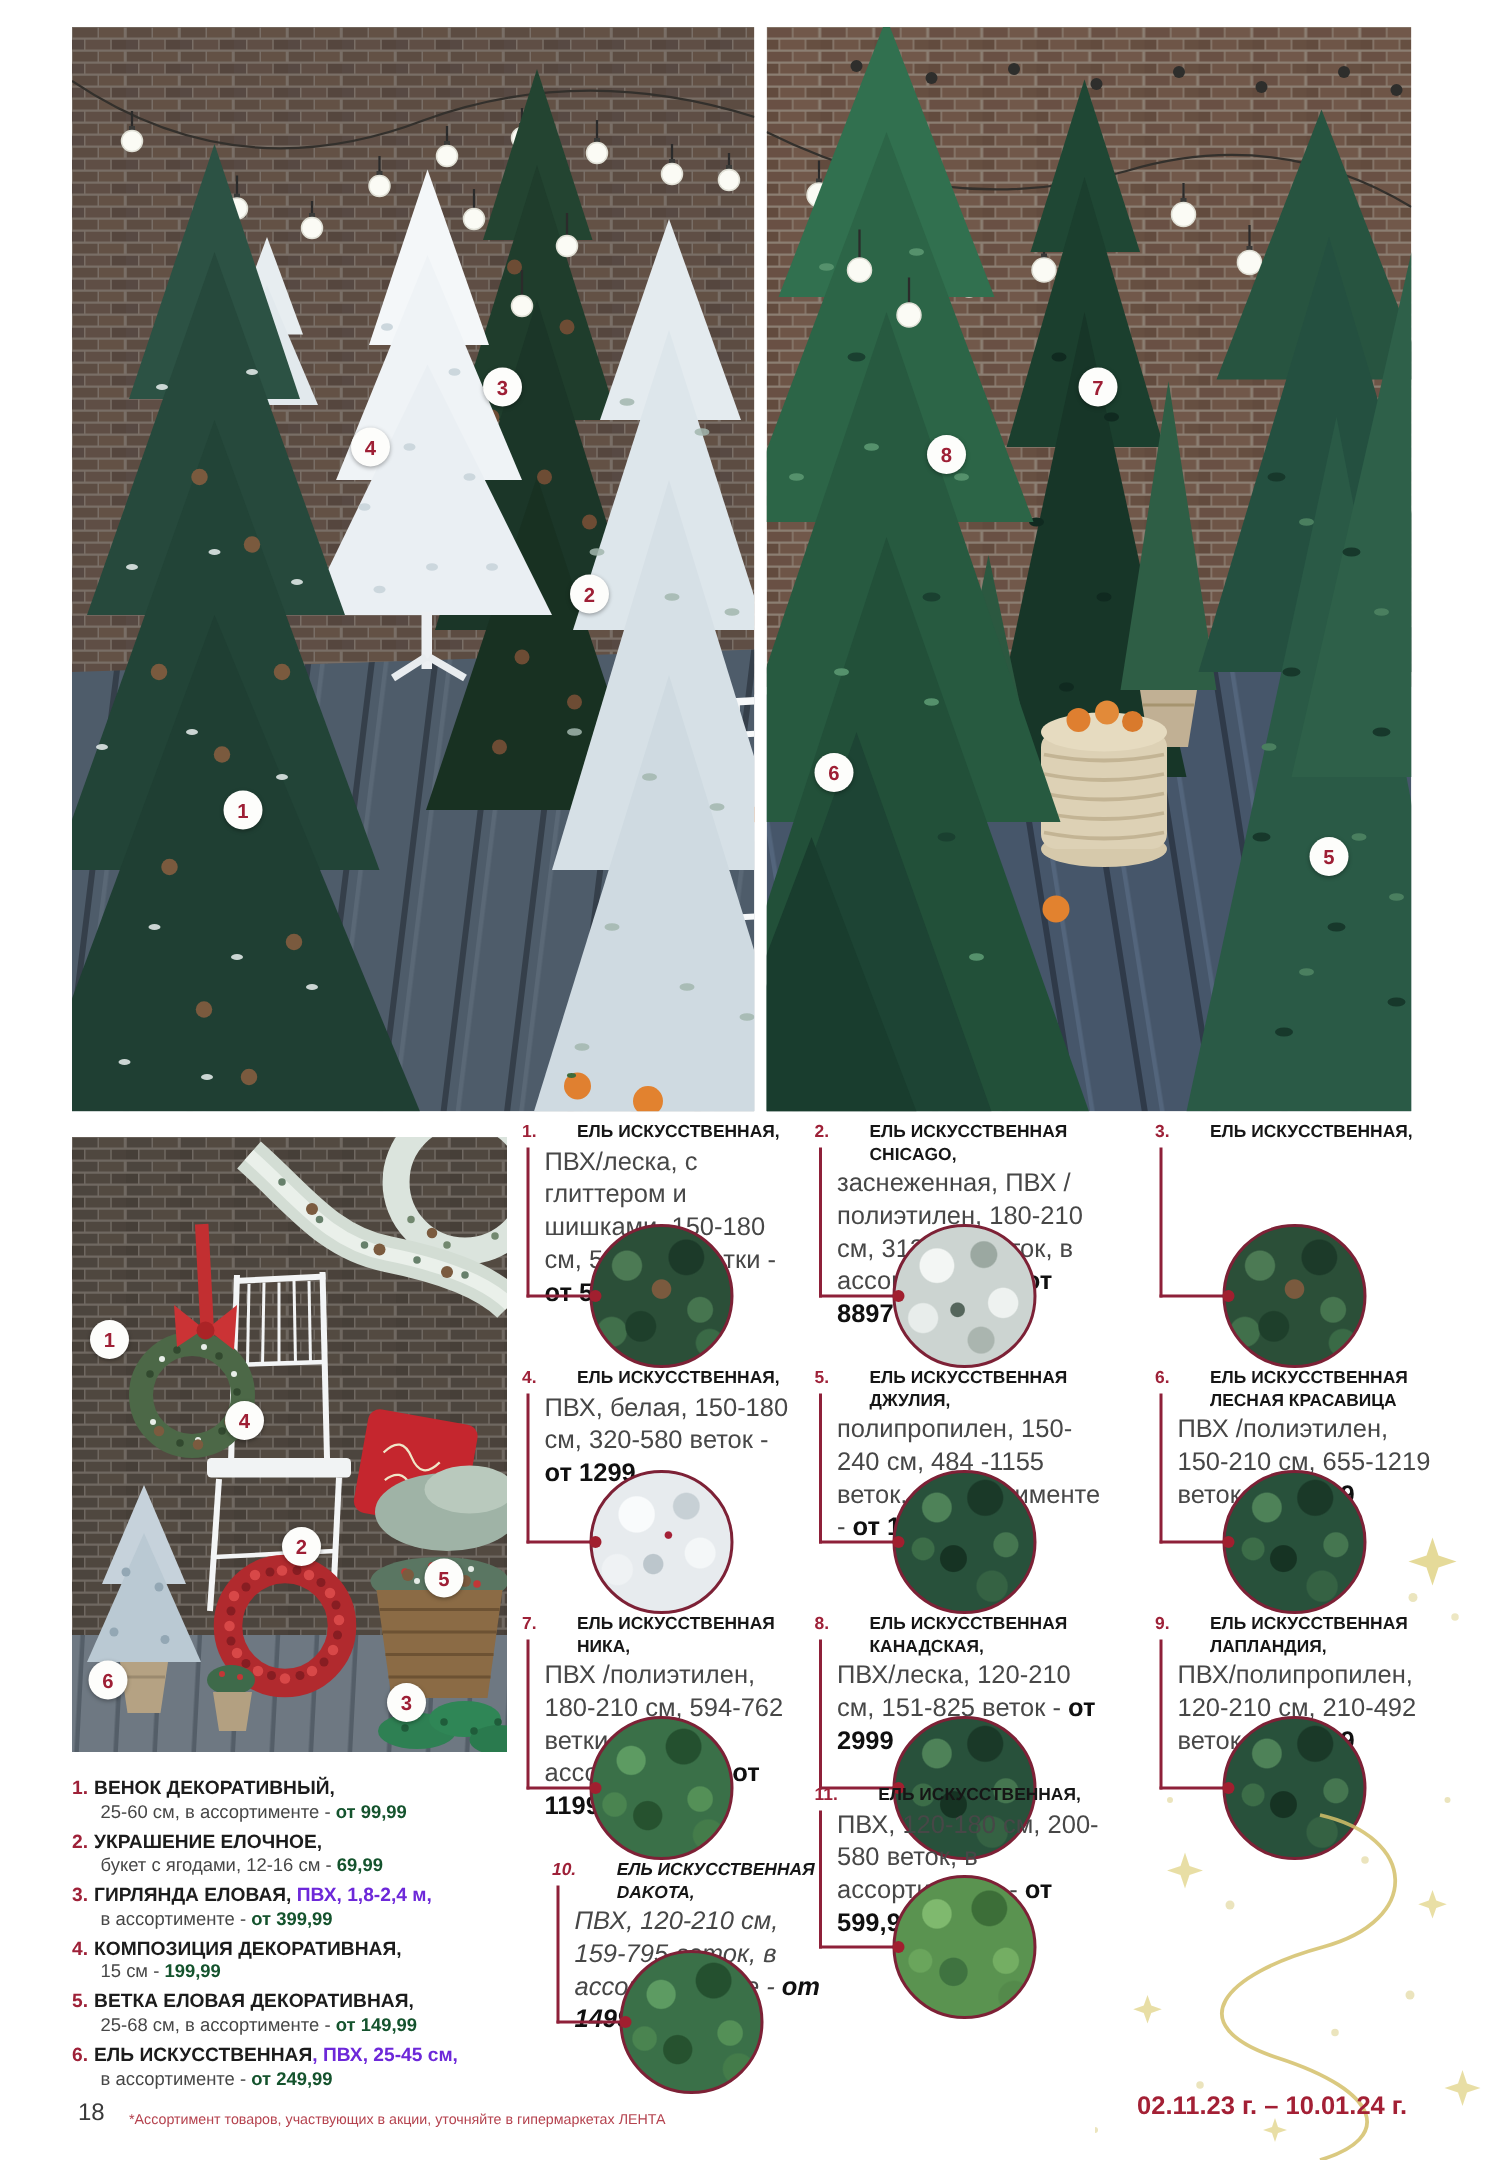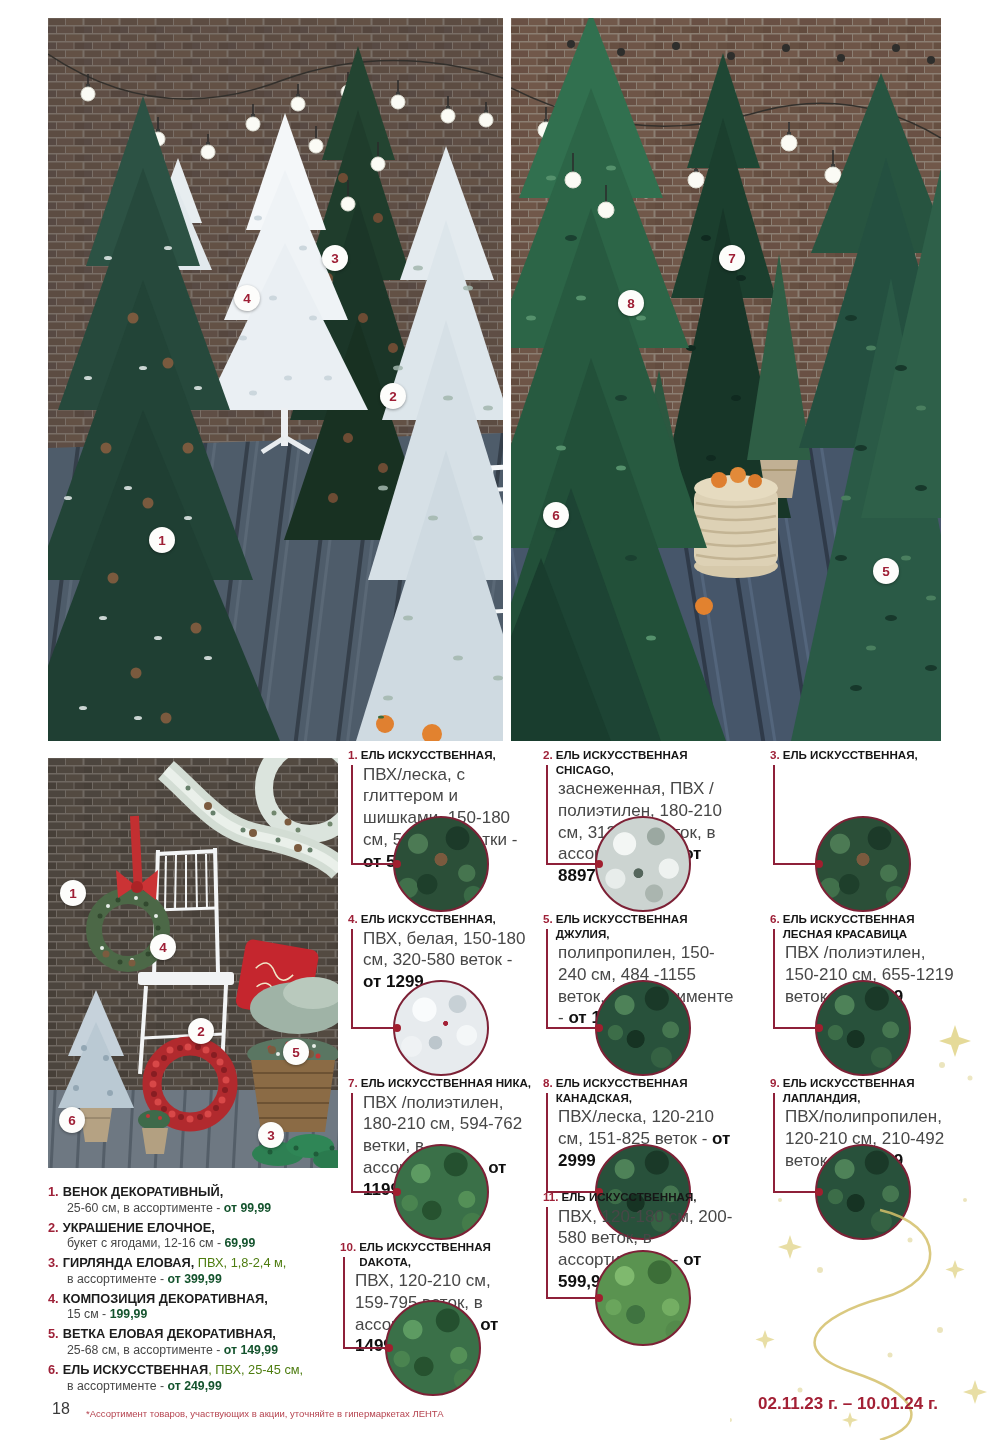--- a/index.html
+++ b/index.html
@@ -7,21 +7,21 @@
         font-family:"Liberation Sans","DejaVu Sans",sans-serif;color:#1c1c1c;}
   .photo{position:absolute;overflow:hidden;}
   .photo svg{display:block;}
   .badge{position:absolute;width:26px;height:26px;border-radius:50%;background:#fdfdfb;
          box-shadow:0 1px 3px rgba(0,0,0,.35);display:flex;align-items:center;justify-content:center;
          font-weight:bold;font-size:13.5px;color:#9e1f35;}
   
   .cell{position:absolute;}
   .p-head{display:flex;font-weight:bold;font-size:11.6px;line-height:1.26;}
   .p-num{color:#9e2138;margin-right:3px;white-space:nowrap;}
-  .p-title{color:#161616;}
+  .p-title{color:#161616;margin-left:24px;}
   .p-body{padding-left:15px;font-size:17px;line-height:1.28;color:#474747;margin-top:1px;}
   .p-price{color:#101010;font-weight:bold;}
   .circ{position:absolute;bottom:0;left:50%;transform:translateX(-50%);width:96px;height:96px;
         border-radius:50%;border:2px solid #7d2136;box-sizing:border-box;}
   .conn-v{position:absolute;left:3px;top:17px;bottom:47px;width:2px;background:#8e2039;}
   .conn-h{position:absolute;left:3px;right:calc(50% + 42px);bottom:47px;height:2px;background:#8e2039;}
   .conn-dot{position:absolute;left:calc(50% - 48px);bottom:44px;width:8px;height:8px;border-radius:50%;background:#a11f2f;}
   
   .tex-g1{background-color:#2b4f38;background-image:
     radial-gradient(circle at 50% 45%,#7a5a3e 0 9%,rgba(0,0,0,0) 10%),
@@ -64,21 +64,21 @@
     radial-gradient(circle at 68% 24%,#c7d0d5 0 9%,rgba(0,0,0,0) 10%),
     radial-gradient(circle at 78% 58%,#f4f7f8 0 11%,rgba(0,0,0,0) 12%),
     radial-gradient(circle at 44% 66%,#bcc6cc 0 8%,rgba(0,0,0,0) 9%),
     radial-gradient(circle at 55% 45%,#a42136 0 3%,rgba(0,0,0,0) 4%),
     radial-gradient(circle at 18% 70%,#eff2f4 0 10%,rgba(0,0,0,0) 11%);}
   
   .dlist{position:absolute;left:48px;top:1184px;width:300px;}
   .d-item{margin-bottom:3px;}
   .d-l1{display:flex;font-weight:bold;font-size:12.8px;line-height:1.3;}
   .d-num{color:#9e2138;margin-right:4px;}
-  .d-rest{font-weight:normal;color:#4d7c0f;text-align:right;}
+  .d-rest{font-weight:bold;color:#6d28d9;text-align:right;}
   .d-l2{padding-left:19px;font-size:12.3px;line-height:1.3;color:#474747;}
   .d-price{font-weight:bold;color:#14532d;}
   
   .pageno{position:absolute;left:52px;top:1400px;font-size:16px;color:#3a3a3a;}
   .disclaimer{position:absolute;left:86px;top:1408px;font-size:9.5px;color:#b5434f;}
   .daterange{position:absolute;right:52px;top:1394px;font-size:17px;font-weight:bold;color:#a32035;}
   .golddecor{position:absolute;pointer-events:none;}
 </style>
 </head>
 <body>
@@ -738,21 +738,21 @@
         <span class="p-num">9.</span>
         <span class="p-title">ЕЛЬ ИСКУССТВЕННАЯ ЛАПЛАНДИЯ,</span>
       </div>
     <div class="p-body"><span>ПВХ/полипропилен,  120-210 см, 210-492 веток - </span><span class="p-price">от 3499</span></div>
     <div class="conn-v"></div>
       <div class="conn-h"></div>
     <div class="circ tex-g2"></div>
       <div class="conn-dot"></div>
   </div>
 
-  <div class="cell" style="left:340px;top:1240px;width:185px;height:156px;">
+  <div class="cell" style="left:368px;top:1240px;width:185px;height:156px;font-style:italic;">
     <div class="p-head">
         <span class="p-num">10.</span>
         <span class="p-title">ЕЛЬ ИСКУССТВЕННАЯ DAKOTA,</span>
       </div>
     <div class="p-body"><span>ПВХ, 120-210 см, 159-795 веток, в ассортименте - </span><span class="p-price">от 1499</span></div>
     <div class="conn-v"></div>
       <div class="conn-h"></div>
     <div class="circ tex-g3"></div>
       <div class="conn-dot"></div>
   </div>

